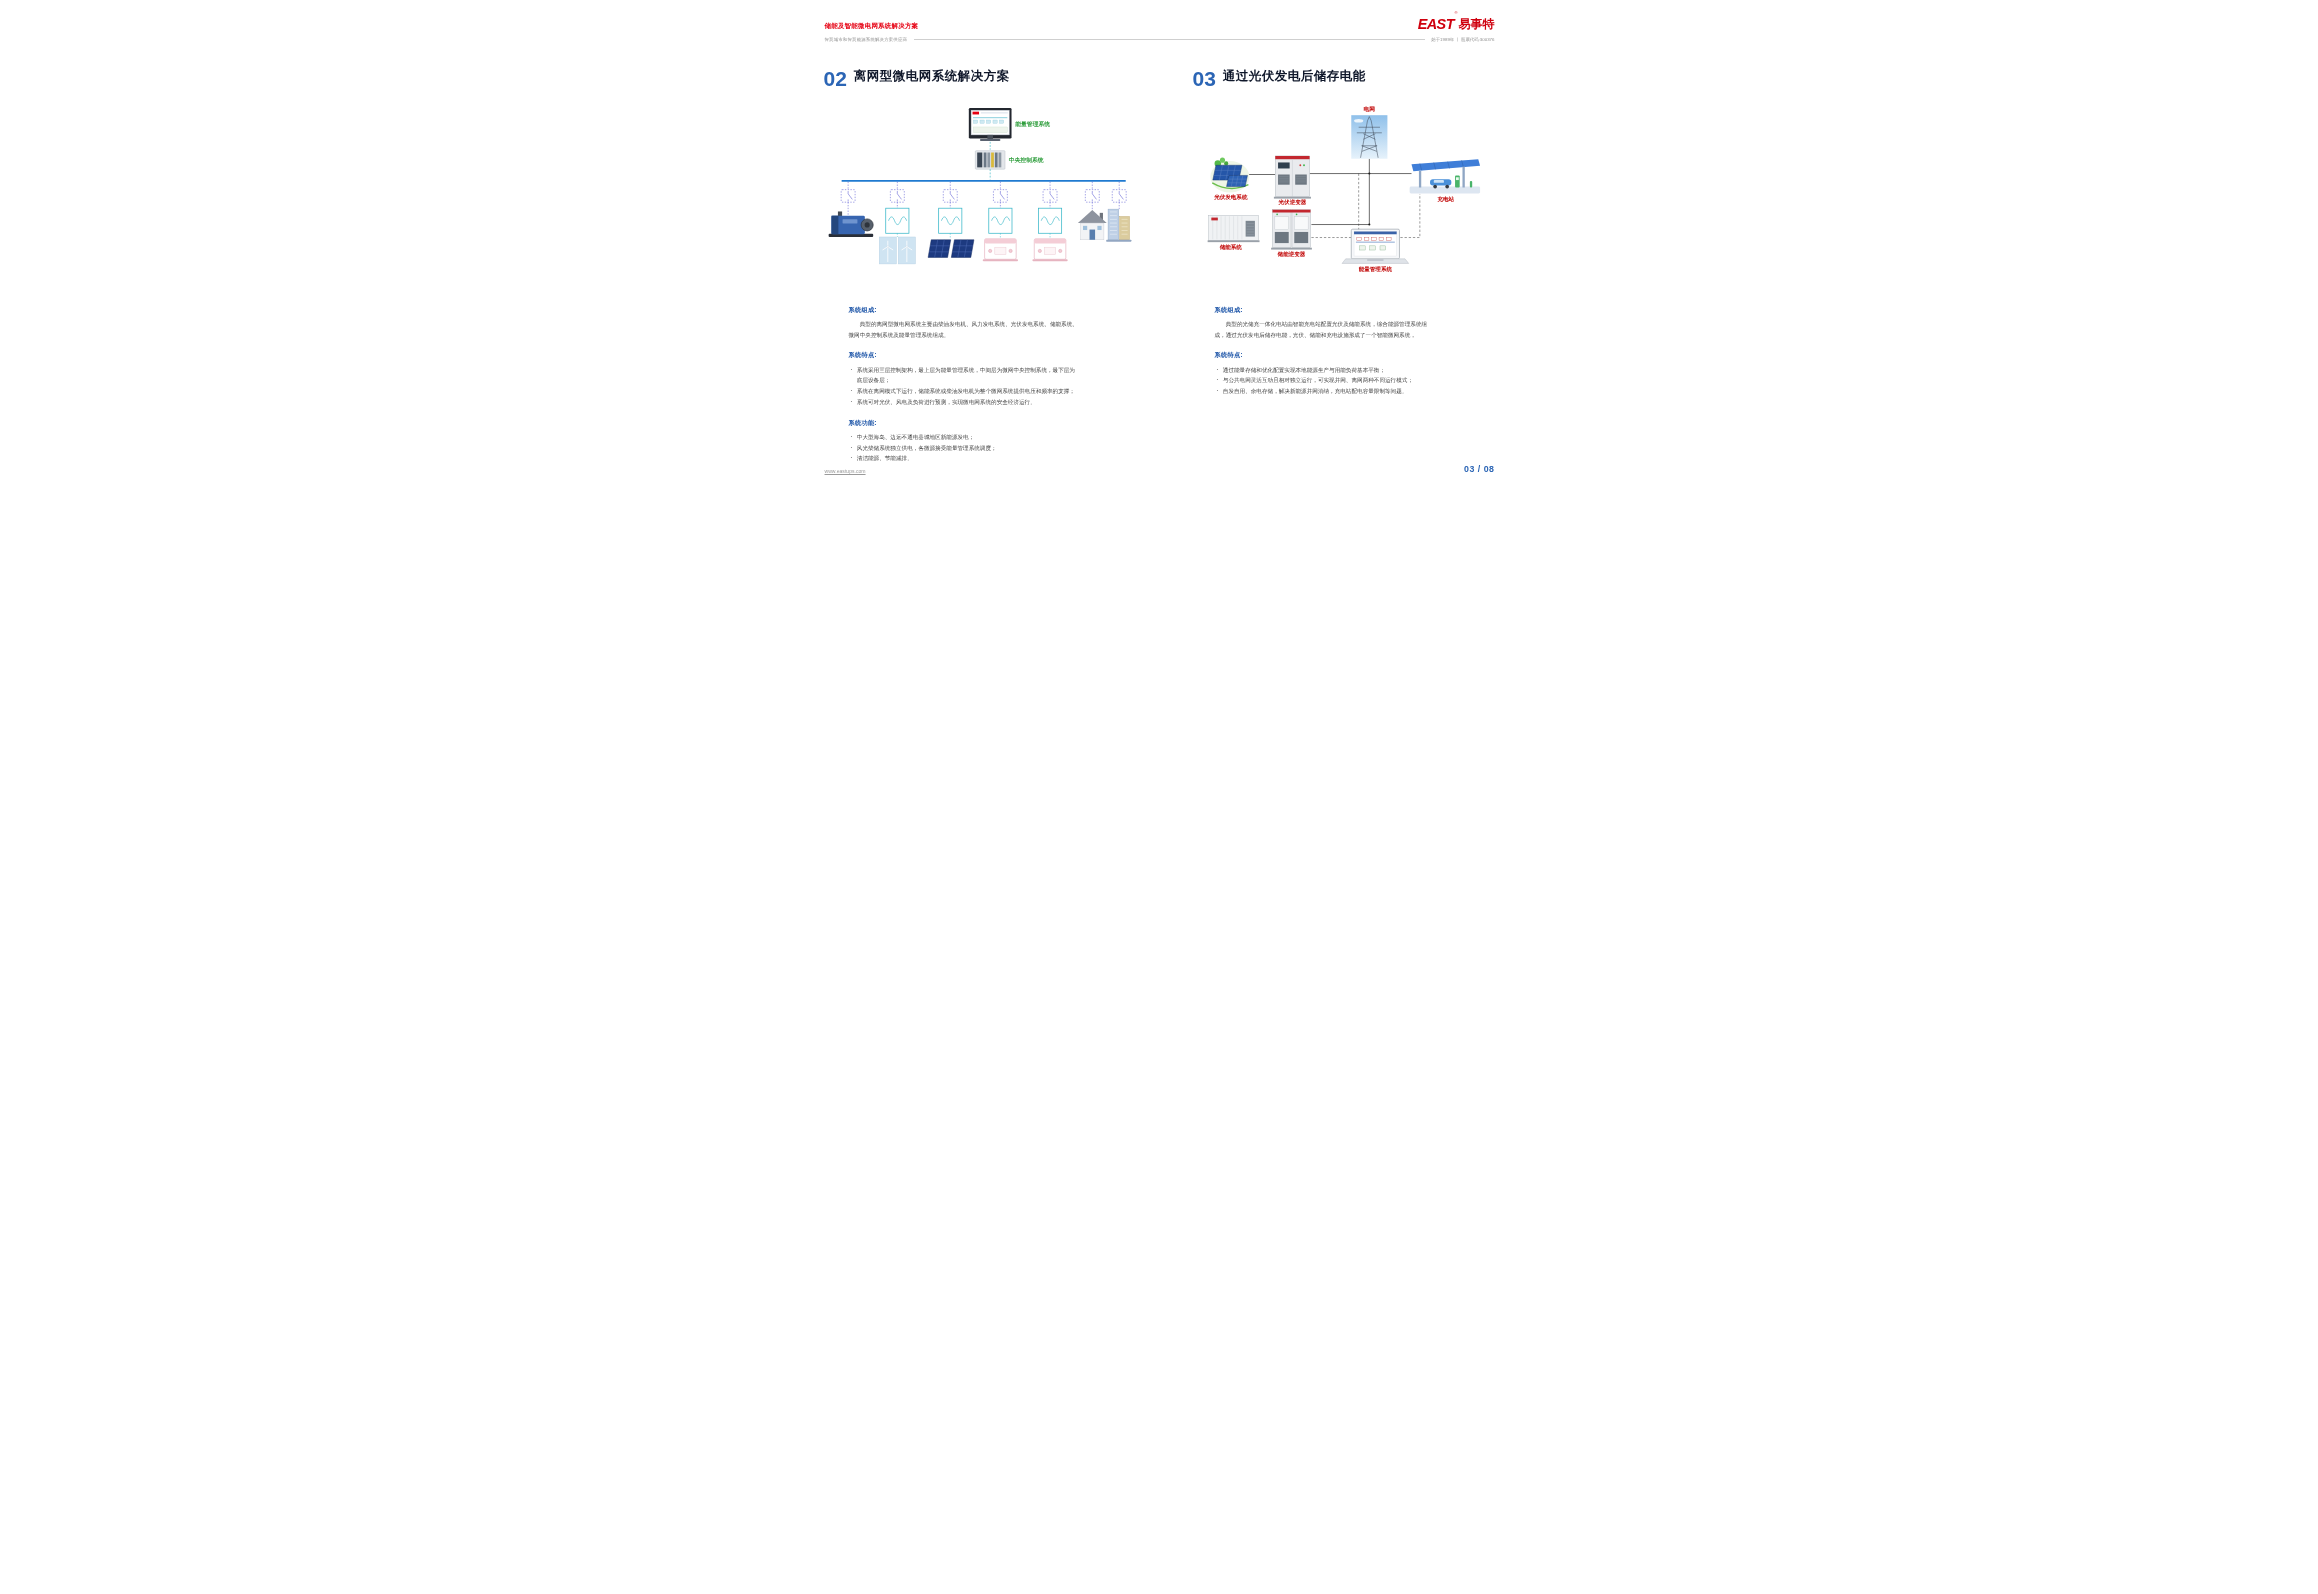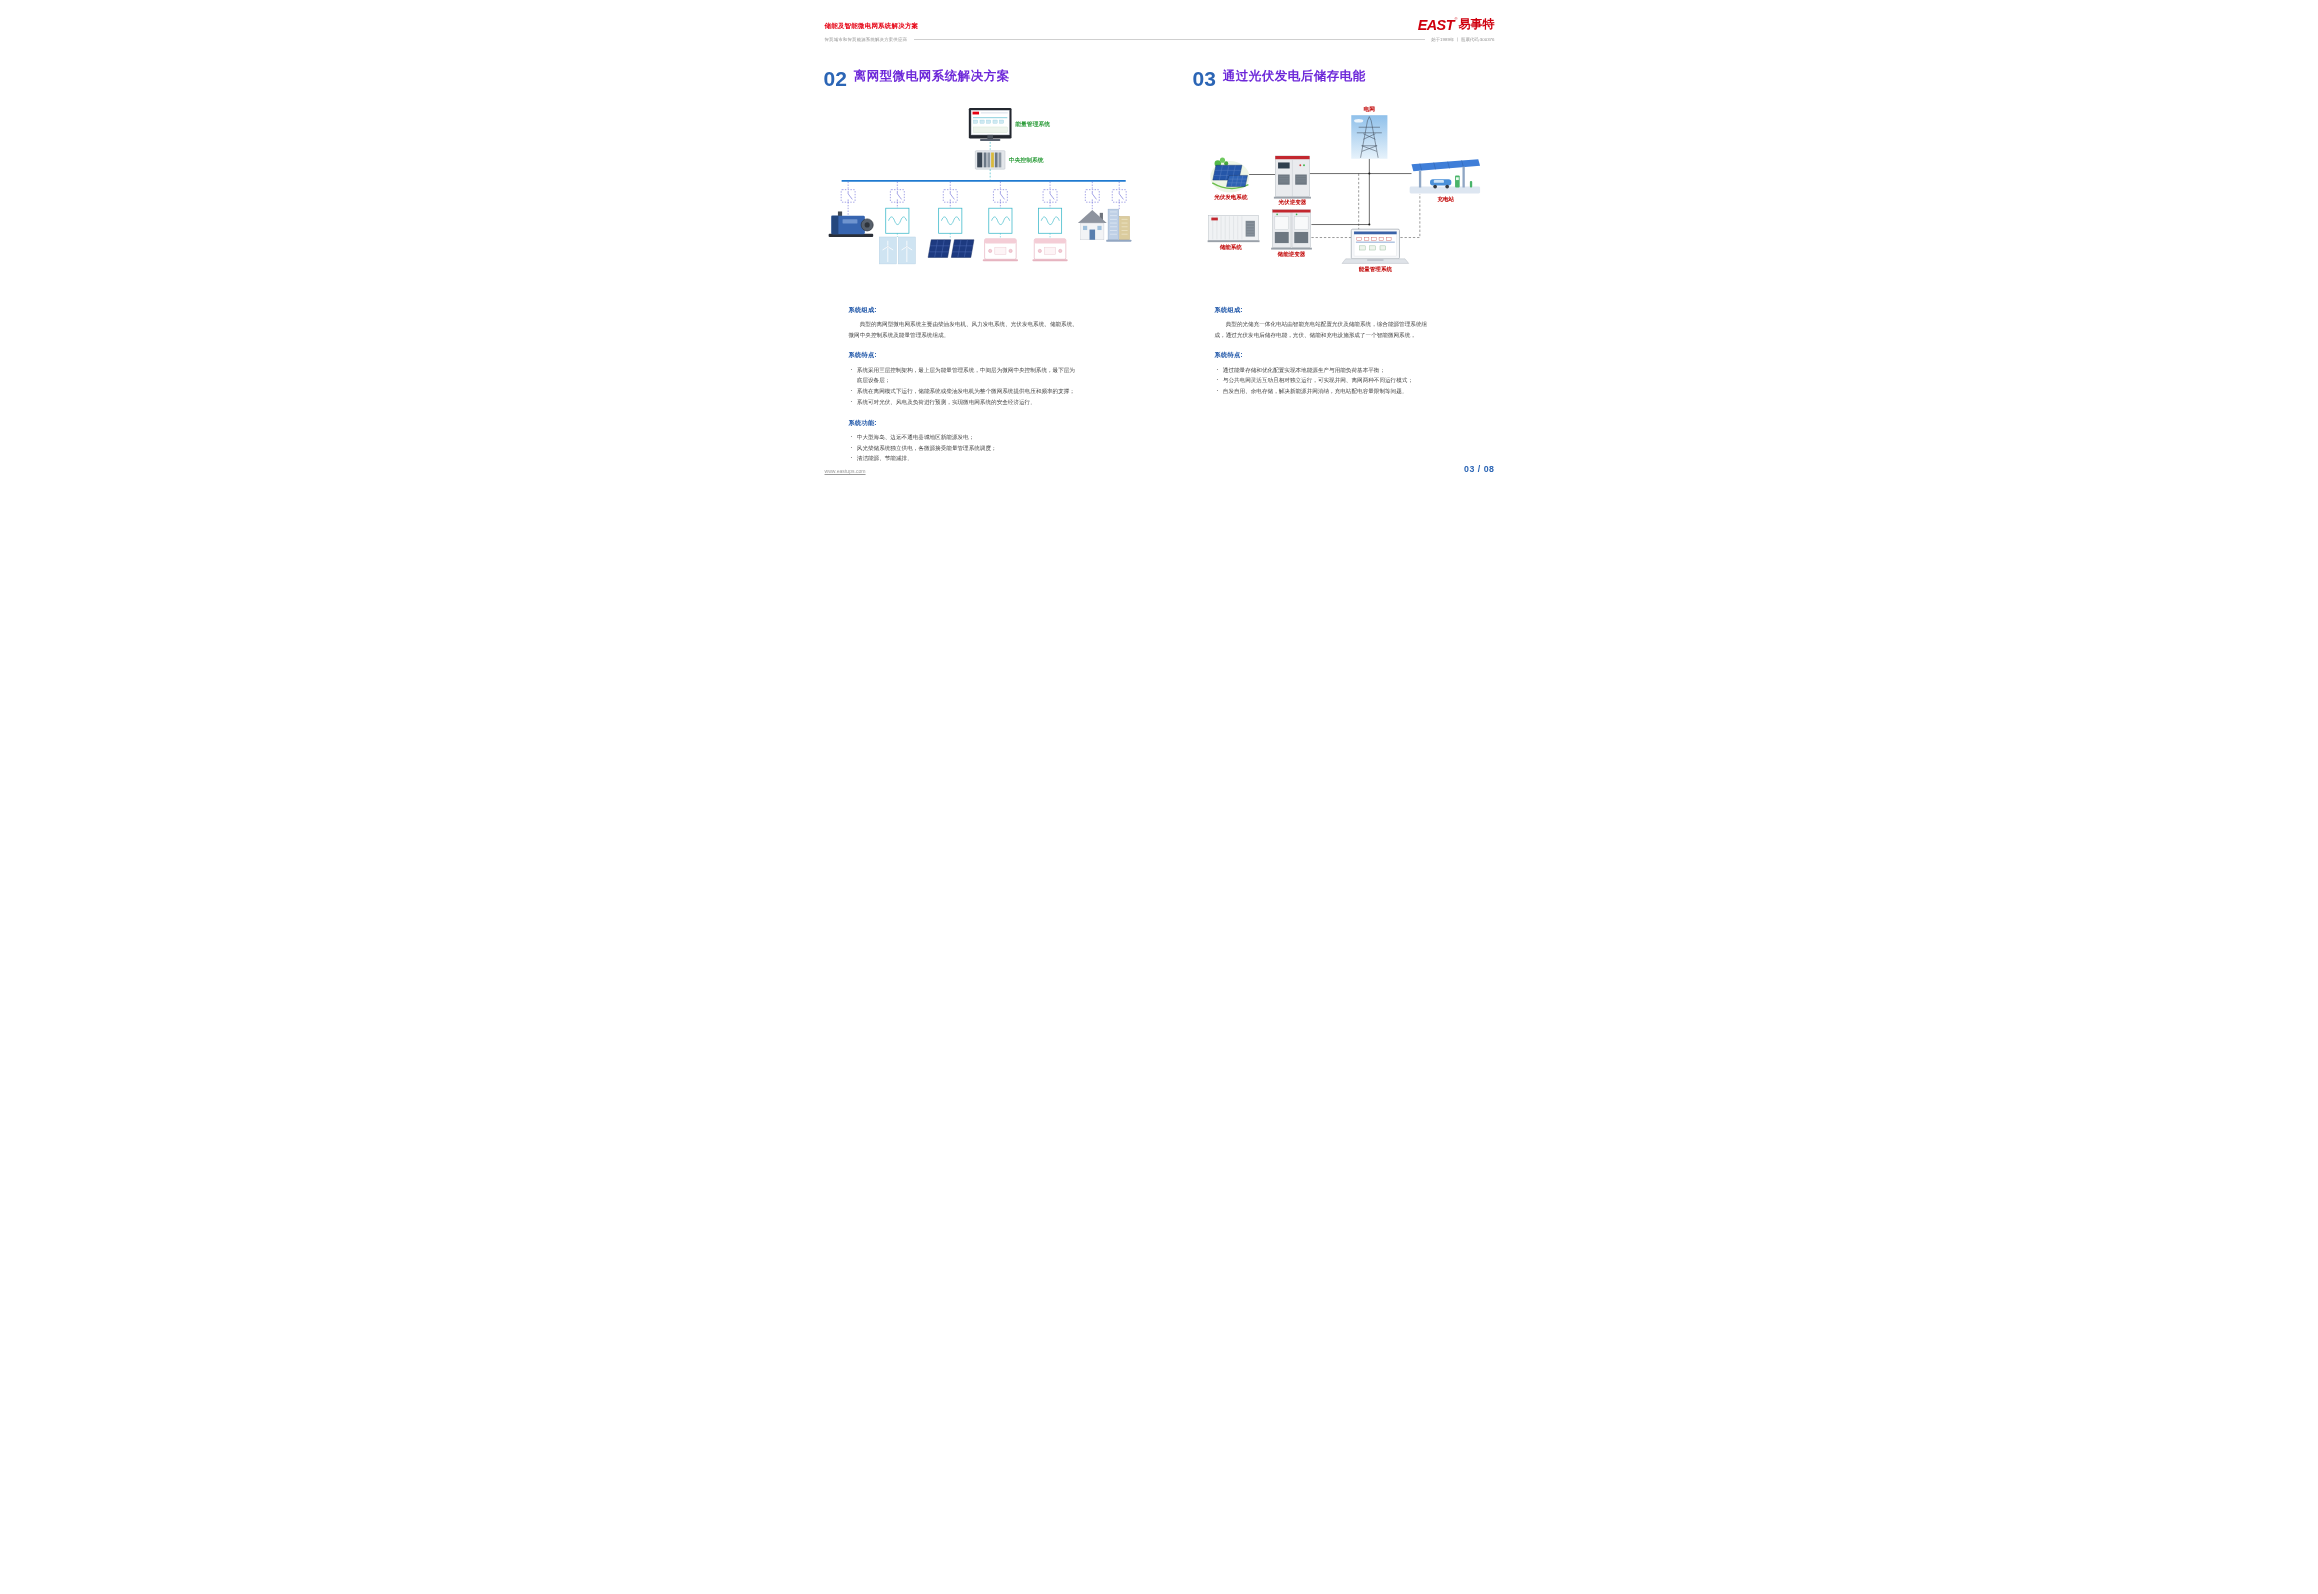--- a/index.html
+++ b/index.html
@@ -6,31 +6,31 @@
   html,body { background:#ffffff; }
   body { font-family:"Liberation Sans", sans-serif; }
   .page { position:relative; width:729px; height:498px; background:#ffffff; margin:0 auto; overflow:hidden; }
 
   
   .hdr-title { position:absolute; left:30px; top:22px; font-size:6.5px; font-weight:bold; color:#e60012; letter-spacing:0.2px; }
   .hdr-row { position:absolute; left:30px; right:29px; top:37px; display:flex; align-items:center; gap:6.5px; }
   .hdr-sub { font-size:4.4px; color:#8f8f8f; letter-spacing:0.2px; white-space:nowrap; }
   .hdr-rule { flex:1; height:0.5px; background:#cfcfcf; }
   .hdr-tag { font-size:4.4px; color:#8f8f8f; white-space:nowrap; }
-  .logo { position:absolute; right:29px; top:16px; display:flex; align-items:center; color:#cf000e; }
+  .logo { position:absolute; right:29px; top:16px; display:flex; align-items:flex-start; color:#cf000e; }
   .logo-east { font-size:14.4px; font-weight:bold; font-style:italic; letter-spacing:-0.5px; }
   .logo-reg { font-size:4.2px; position:relative; top:-6.5px; margin:0 0.9px 0 0.5px; font-style:normal; }
   .logo-cn { font-size:12px; font-weight:bold; font-family:"Liberation Serif", serif; }
 
   
   .sec-head { position:absolute; display:flex; align-items:flex-start; gap:7px; }
   .sec-head.left { left:29px; top:68px; }
   .sec-head.right { left:398px; top:68px; }
   .sec-num { font-size:21px; font-weight:bold; color:#2b65b5; line-height:1; }
-  .sec-name { font-size:12.5px; font-weight:bold; color:#6d28d9; letter-spacing:0.5px; }
+  .sec-name { font-size:12.5px; font-weight:bold; color:#0f172a; letter-spacing:0.5px; }
 
   
   .diagram { position:absolute; }
   .diagram-left { left:29px; top:105px; width:311px; height:173px; }
   .diagram-right { left:407px; top:105px; width:299px; height:177px; }
   svg text { font-family:"Liberation Sans", sans-serif; }
 
   
   .text-col { position:absolute; top:306px; }
   .text-left { left:54px; width:230px; }

